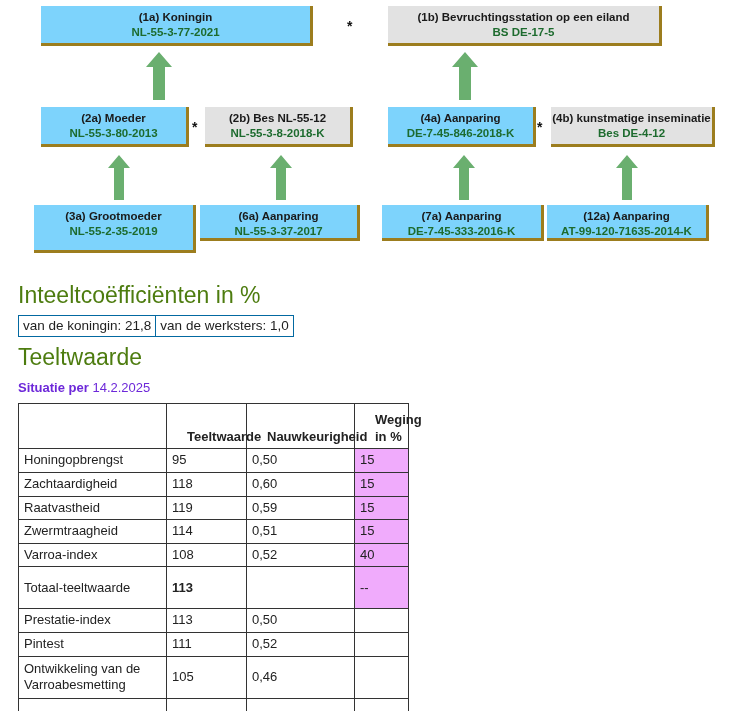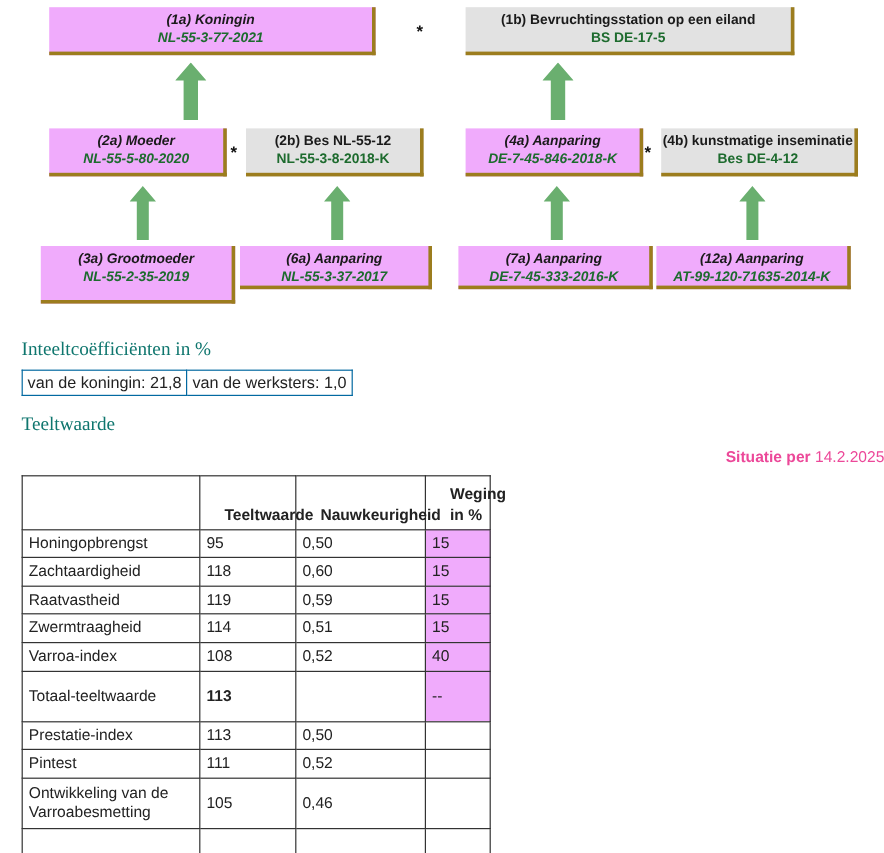--- a/index.html
+++ b/index.html
@@ -28,21 +28,21 @@
     position: absolute;
     box-sizing: border-box;
     border-right: 3px solid #9c7d1e;
     border-bottom: 3px solid #9c7d1e;
     text-align: center;
     padding-top: 4px;
     line-height: 1.32;
     overflow: visible;
     white-space: nowrap;
   }
-  .ped-box.gold  { background: #f0abfc; font-style: italic; }
+  .ped-box.gold  { background: #7dd3fc; }
   .ped-box.gray  { background: #e2e2e2; }
 
   .ped-title {
     display: block;
     font-size: 11.5px;
     font-weight: bold;
     color: #1a1a1a;
   }
   .ped-code {
     display: block;
@@ -65,24 +65,24 @@
   }
   .arrow svg { display: block; }
 
   
   .section {
     position: absolute;
     left: 0;
     width: 737px;
   }
   h2.head {
-    font-family: Liberation Serif, serif;
+    font-family: Liberation Sans, sans-serif;
     font-weight: normal;
-    color: #0f766e;
-    font-size: 16px;
+    color: #4d7c0f;
+    font-size: 23px;
     margin: 0;
     padding: 0 0 0 18px;
     line-height: 1.1;
   }
 
   
   table.inbreed {
     border-collapse: collapse;
     margin-left: 18px;
     font-size: 13.5px;
@@ -90,22 +90,21 @@
   table.inbreed td {
     border: 1px solid #0369a1;
     padding: 2px 4px 3px 4px;
     white-space: nowrap;
     color: #222;
   }
 
   .situatie {
     margin-left: 18px;
     font-size: 13px;
-    color: #ec4899;
-    text-align: right;
+    color: #6d28d9;
   }
   .situatie .lbl { font-weight: bold; }
 
   
   table.tw {
     border-collapse: collapse;
     margin-left: 18px;
     width: 390px;
     table-layout: fixed;
     font-size: 13px;
@@ -156,21 +155,21 @@
     </svg>
   </div>
   <div class="arrow" style="left:452px; top:52px;">
     <svg width="26" height="48" viewBox="0 0 26 48">
       <polygon points="13,0 26,15 19,15 19,48 7,48 7,15 0,15" fill="#6aaf6f"></polygon>
     </svg>
   </div>
 
   <div class="ped-box gold" style="left:41px; top:107px; width:148px; height:40px;">
     <span class="ped-title">(2a) Moeder</span>
-    <span class="ped-code">NL-55-5-80-2020</span>
+    <span class="ped-code">NL-55-3-80-2013</span>
   </div>
 
   <div class="star" style="left:192px; top:120px;">*</div>
 
   <div class="ped-box gray" style="left:205px; top:107px; width:148px; height:40px;">
     <span class="ped-title">(2b) Bes NL-55-12</span>
     <span class="ped-code">NL-55-3-8-2018-K</span>
   </div>
 
   <div class="ped-box gold" style="left:388px; top:107px; width:148px; height:40px;">

